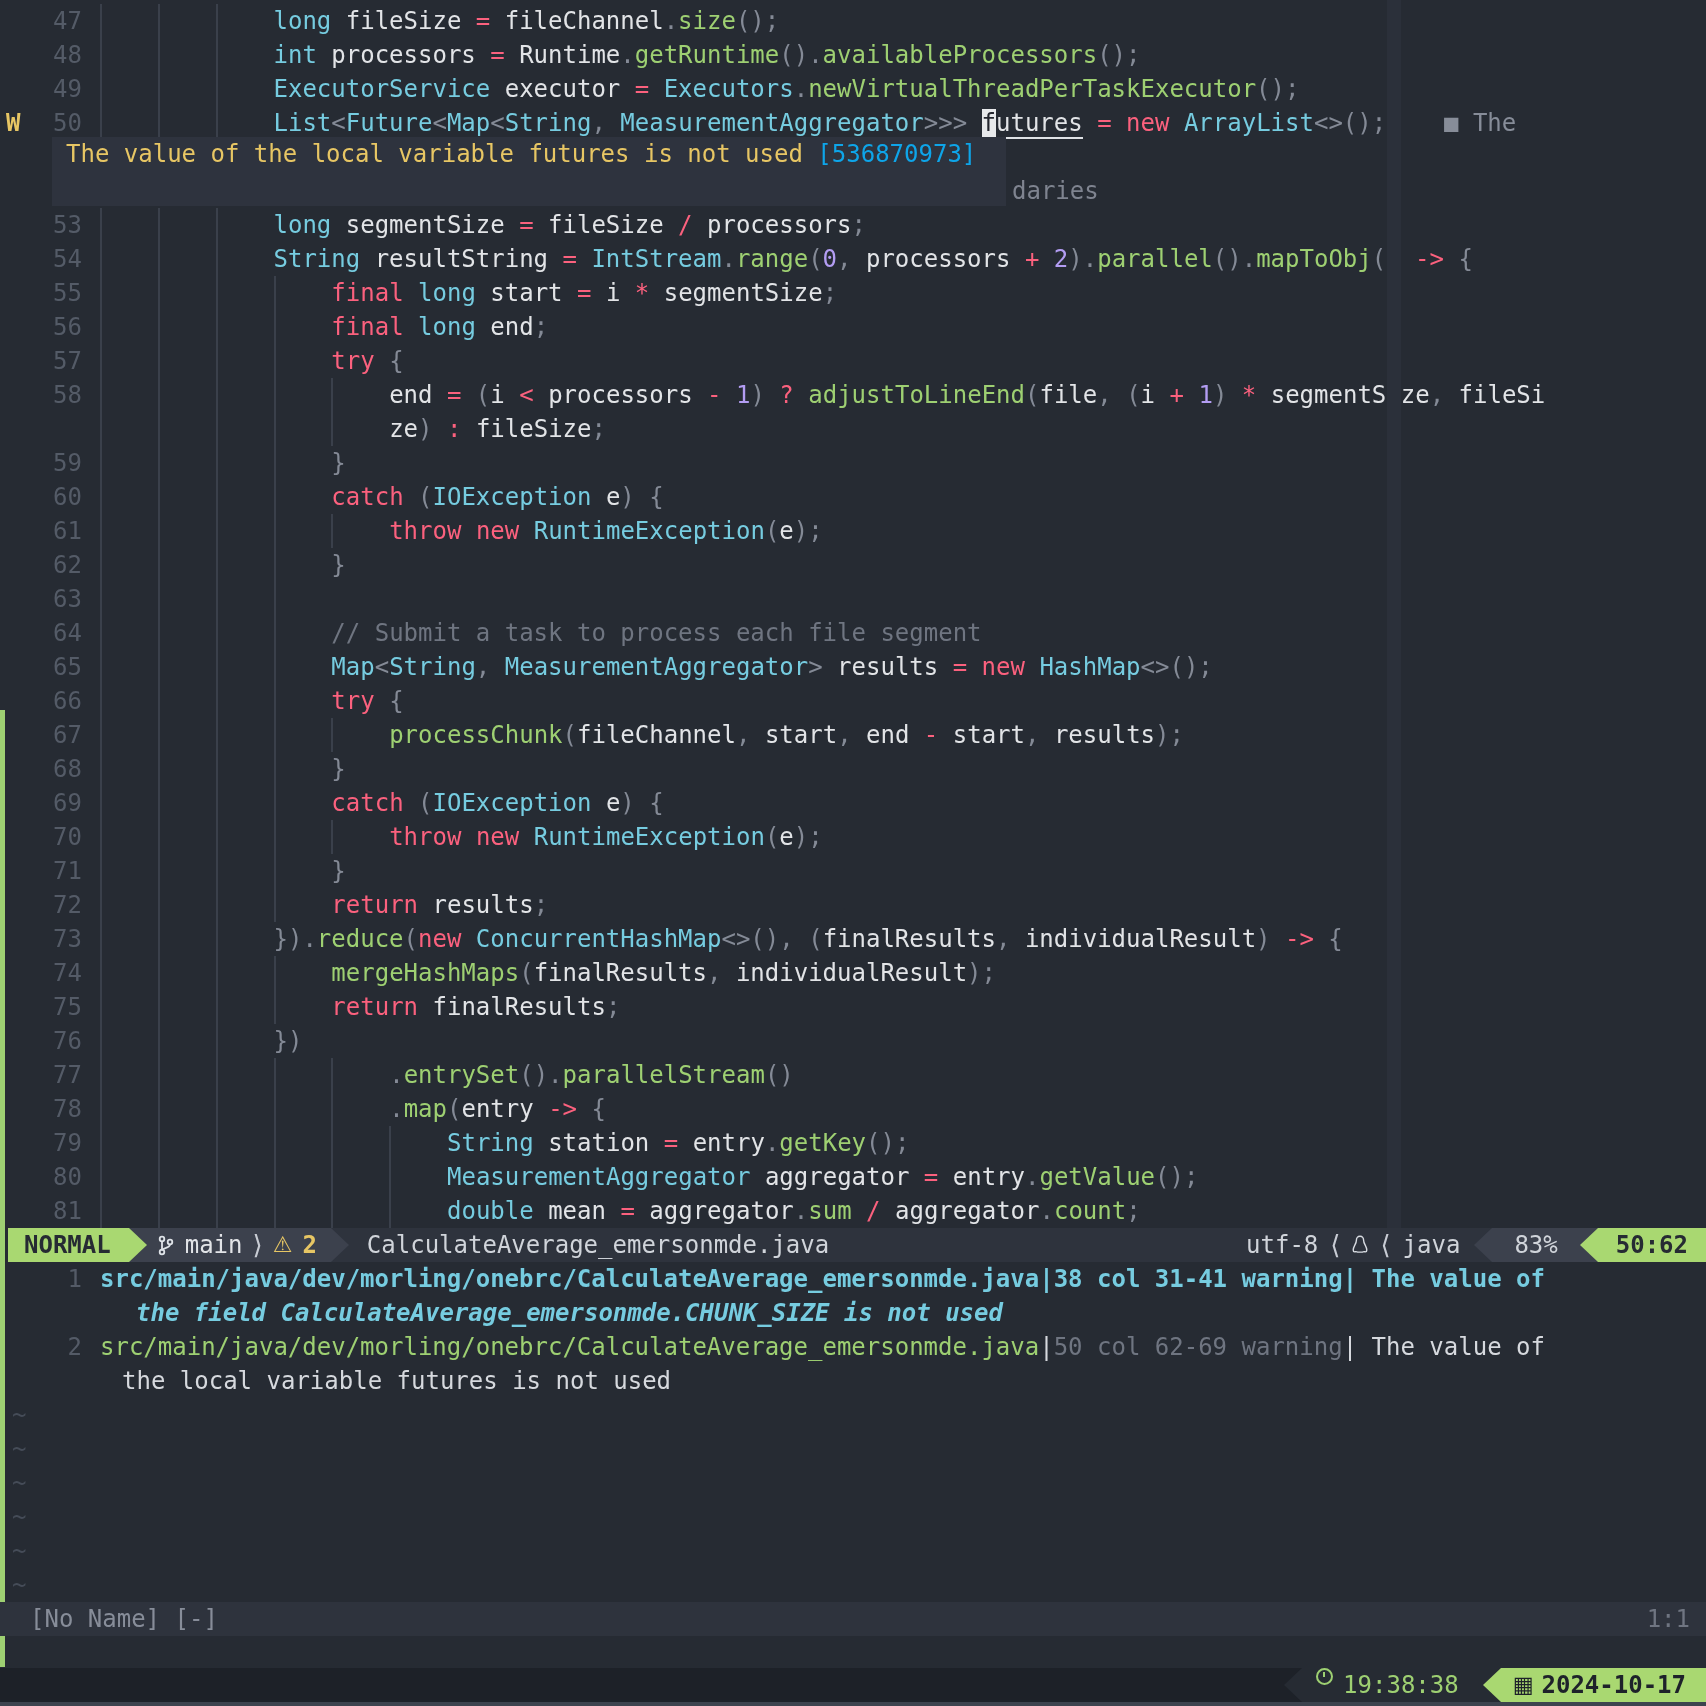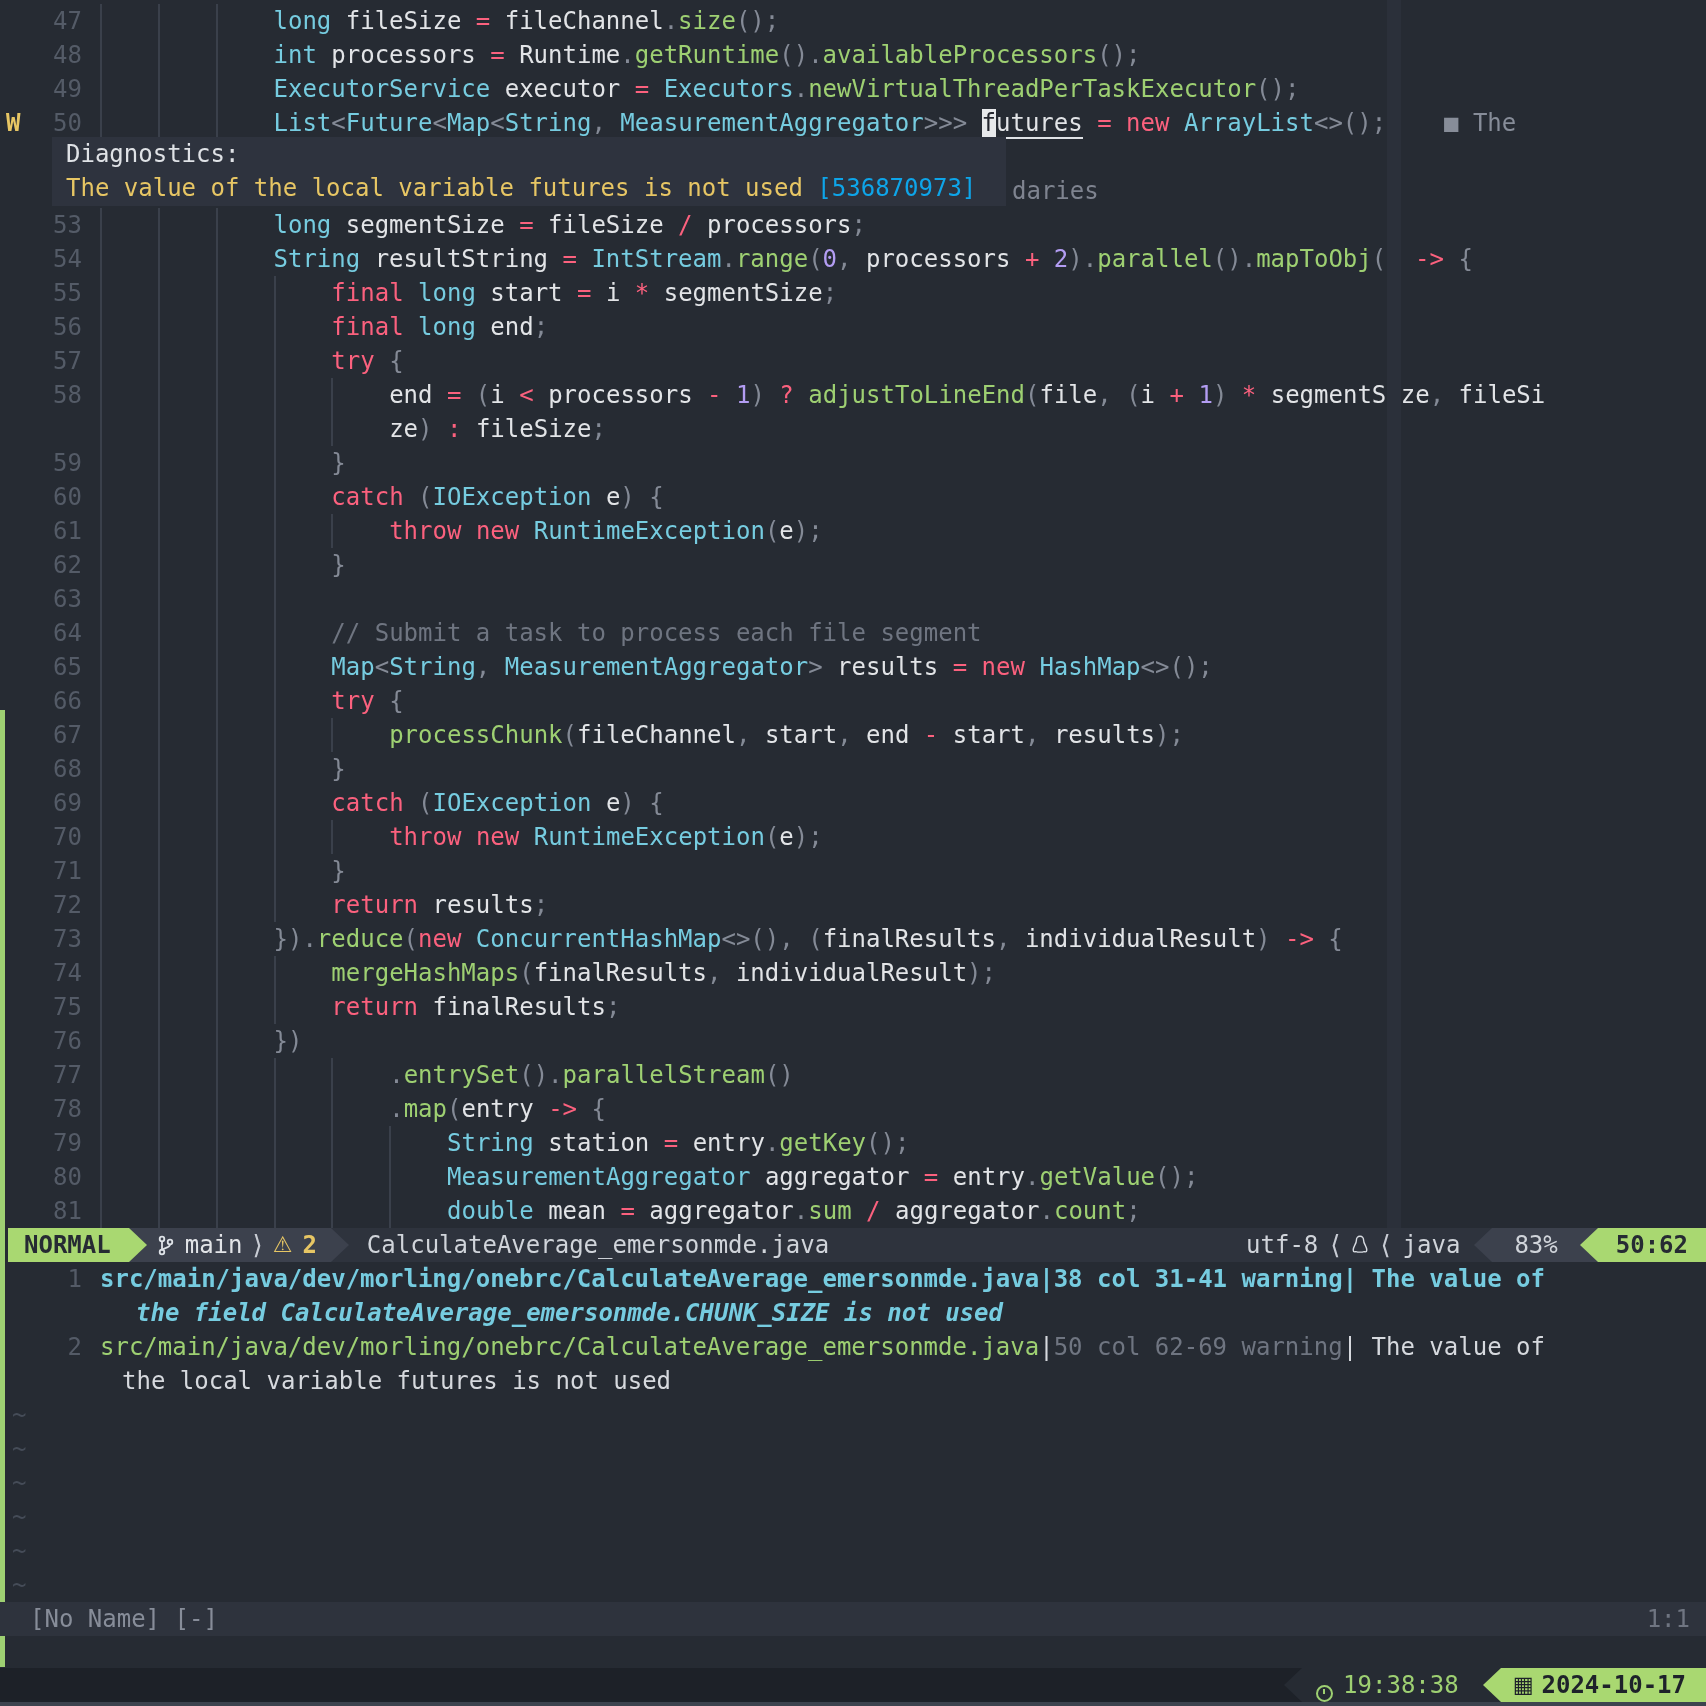--- a/index.html
+++ b/index.html
@@ -57,21 +57,21 @@
   .sl-pos{background:#a9d871;color:#262b33;font-weight:bold;padding:0 26px 0 18px;}
   
   #qfwin{position:absolute;left:0;top:0;width:1706px;height:0;}
   
   .noname{position:absolute;left:0;top:1602px;width:1706px;height:34px;background:#2e333d;line-height:34px;display:flex;justify-content:space-between;color:#878d99;}
   .noname .lab{padding-left:30px;}
   .noname .nn-pos{padding-right:16px;color:#6f7581;}
   
   .tmux{position:absolute;left:0;top:1668px;width:1706px;height:34px;background:#1d2128;display:flex;justify-content:flex-end;align-items:stretch;line-height:34px;}
   .ttl1{border-right:18px solid #262b33;background:#1d2128;}
-  .tmux-time{background:#262b33;color:#9ed072;display:flex;align-items:flex-end;gap:10px;padding:0 24px 0 14px;}
+  .tmux-time{background:#262b33;color:#9ed072;display:flex;align-items:flex-start;gap:10px;padding:0 24px 0 14px;}
   .clock-ic{display:inline-block;width:13px;height:13px;border:2px solid #9ed072;border-radius:50%;position:relative;}
   .clock-ic::after{content:'';position:absolute;left:5px;top:2px;width:2px;height:5px;background:#9ed072;}
   .ttl2{border-right:18px solid #a9d871;background:#262b33;}
   .tmux-date{background:#a9d871;color:#1e222a;font-weight:bold;display:flex;align-items:center;gap:8px;padding:0 20px 0 12px;}
   .cal-ic{font-family:"DejaVu Sans",sans-serif;font-weight:normal;font-size:22px;color:#1e222a;}
   .bstrip{position:absolute;left:0;top:1702px;width:1706px;height:4px;background:#3d434e;}
   .bicon svg{display:block;}
 </style>
 </head>
 <body>
@@ -111,21 +111,20 @@
       <div class="row" style="top: 1058px;"><span class="lnum">77</span><span class="guide" style="position: absolute; left: 100px; white-space: pre;"></span><span class="guide" style="position: absolute; left: 157.836px; white-space: pre;"></span><span class="guide" style="position: absolute; left: 215.671px; white-space: pre;"></span><span class="guide" style="position: absolute; left: 273.507px; white-space: pre;"></span><span class="guide" style="position: absolute; left: 331.342px; white-space: pre;"></span><span class="ltext" style="position: absolute; left: 389.178px; white-space: pre;"><span class="s-p">.</span><span class="s-f">entrySet</span><span class="s-p">().</span><span class="s-f">parallelStream</span><span class="s-p">()</span></span></div>
       <div class="row" style="top: 1092px;"><span class="lnum">78</span><span class="guide" style="position: absolute; left: 100px; white-space: pre;"></span><span class="guide" style="position: absolute; left: 157.836px; white-space: pre;"></span><span class="guide" style="position: absolute; left: 215.671px; white-space: pre;"></span><span class="guide" style="position: absolute; left: 273.507px; white-space: pre;"></span><span class="guide" style="position: absolute; left: 331.342px; white-space: pre;"></span><span class="ltext" style="position: absolute; left: 389.178px; white-space: pre;"><span class="s-p">.</span><span class="s-f">map</span><span class="s-p">(</span><span class="s-v">entry </span><span class="s-k">-&gt;</span><span class="s-p"> {</span></span></div>
       <div class="row" style="top: 1126px;"><span class="lnum">79</span><span class="guide" style="position: absolute; left: 100px; white-space: pre;"></span><span class="guide" style="position: absolute; left: 157.836px; white-space: pre;"></span><span class="guide" style="position: absolute; left: 215.671px; white-space: pre;"></span><span class="guide" style="position: absolute; left: 273.507px; white-space: pre;"></span><span class="guide" style="position: absolute; left: 331.342px; white-space: pre;"></span><span class="guide" style="position: absolute; left: 389.178px; white-space: pre;"></span><span class="ltext" style="position: absolute; left: 447.014px; white-space: pre;"><span class="s-t">String</span><span class="s-v"> station </span><span class="s-k">=</span><span class="s-v"> entry</span><span class="s-p">.</span><span class="s-f">getKey</span><span class="s-p">();</span></span></div>
       <div class="row" style="top: 1160px;"><span class="lnum">80</span><span class="guide" style="position: absolute; left: 100px; white-space: pre;"></span><span class="guide" style="position: absolute; left: 157.836px; white-space: pre;"></span><span class="guide" style="position: absolute; left: 215.671px; white-space: pre;"></span><span class="guide" style="position: absolute; left: 273.507px; white-space: pre;"></span><span class="guide" style="position: absolute; left: 331.342px; white-space: pre;"></span><span class="guide" style="position: absolute; left: 389.178px; white-space: pre;"></span><span class="ltext" style="position: absolute; left: 447.014px; white-space: pre;"><span class="s-t">MeasurementAggregator</span><span class="s-v"> aggregator </span><span class="s-k">=</span><span class="s-v"> entry</span><span class="s-p">.</span><span class="s-f">getValue</span><span class="s-p">();</span></span></div>
       <div class="row" style="top: 1194px;"><span class="lnum">81</span><span class="guide" style="position: absolute; left: 100px; white-space: pre;"></span><span class="guide" style="position: absolute; left: 157.836px; white-space: pre;"></span><span class="guide" style="position: absolute; left: 215.671px; white-space: pre;"></span><span class="guide" style="position: absolute; left: 273.507px; white-space: pre;"></span><span class="guide" style="position: absolute; left: 331.342px; white-space: pre;"></span><span class="guide" style="position: absolute; left: 389.178px; white-space: pre;"></span><span class="ltext" style="position: absolute; left: 447.014px; white-space: pre;"><span class="s-t">double</span><span class="s-v"> mean </span><span class="s-k">=</span><span class="s-v"> aggregator</span><span class="s-p">.</span><span class="s-f">sum</span><span class="s-v"> </span><span class="s-k">/</span><span class="s-v"> aggregator</span><span class="s-p">.</span><span class="s-f">count</span><span class="s-p">;</span></span></div>
     </div>
   <div class="colorcol"></div>
   <div class="gitbar"></div>
 
   <div class="diag-float">
-    <div class="diag-title">Diagnostics:</div>
     <div class="diag-msg"><span class="dm">The value of the local variable futures is not used </span><span class="dc">[536870973]</span></div>
   </div>
   <span class="behind">daries</span>
 
   <div class="statusline">
     <div class="sl-mode">NORMAL</div>
     <div class="tri-r t1"></div>
     <div class="sl-seg2">
       <span class="bicon">
         <svg width="18" height="24" viewBox="0 0 18 24">

